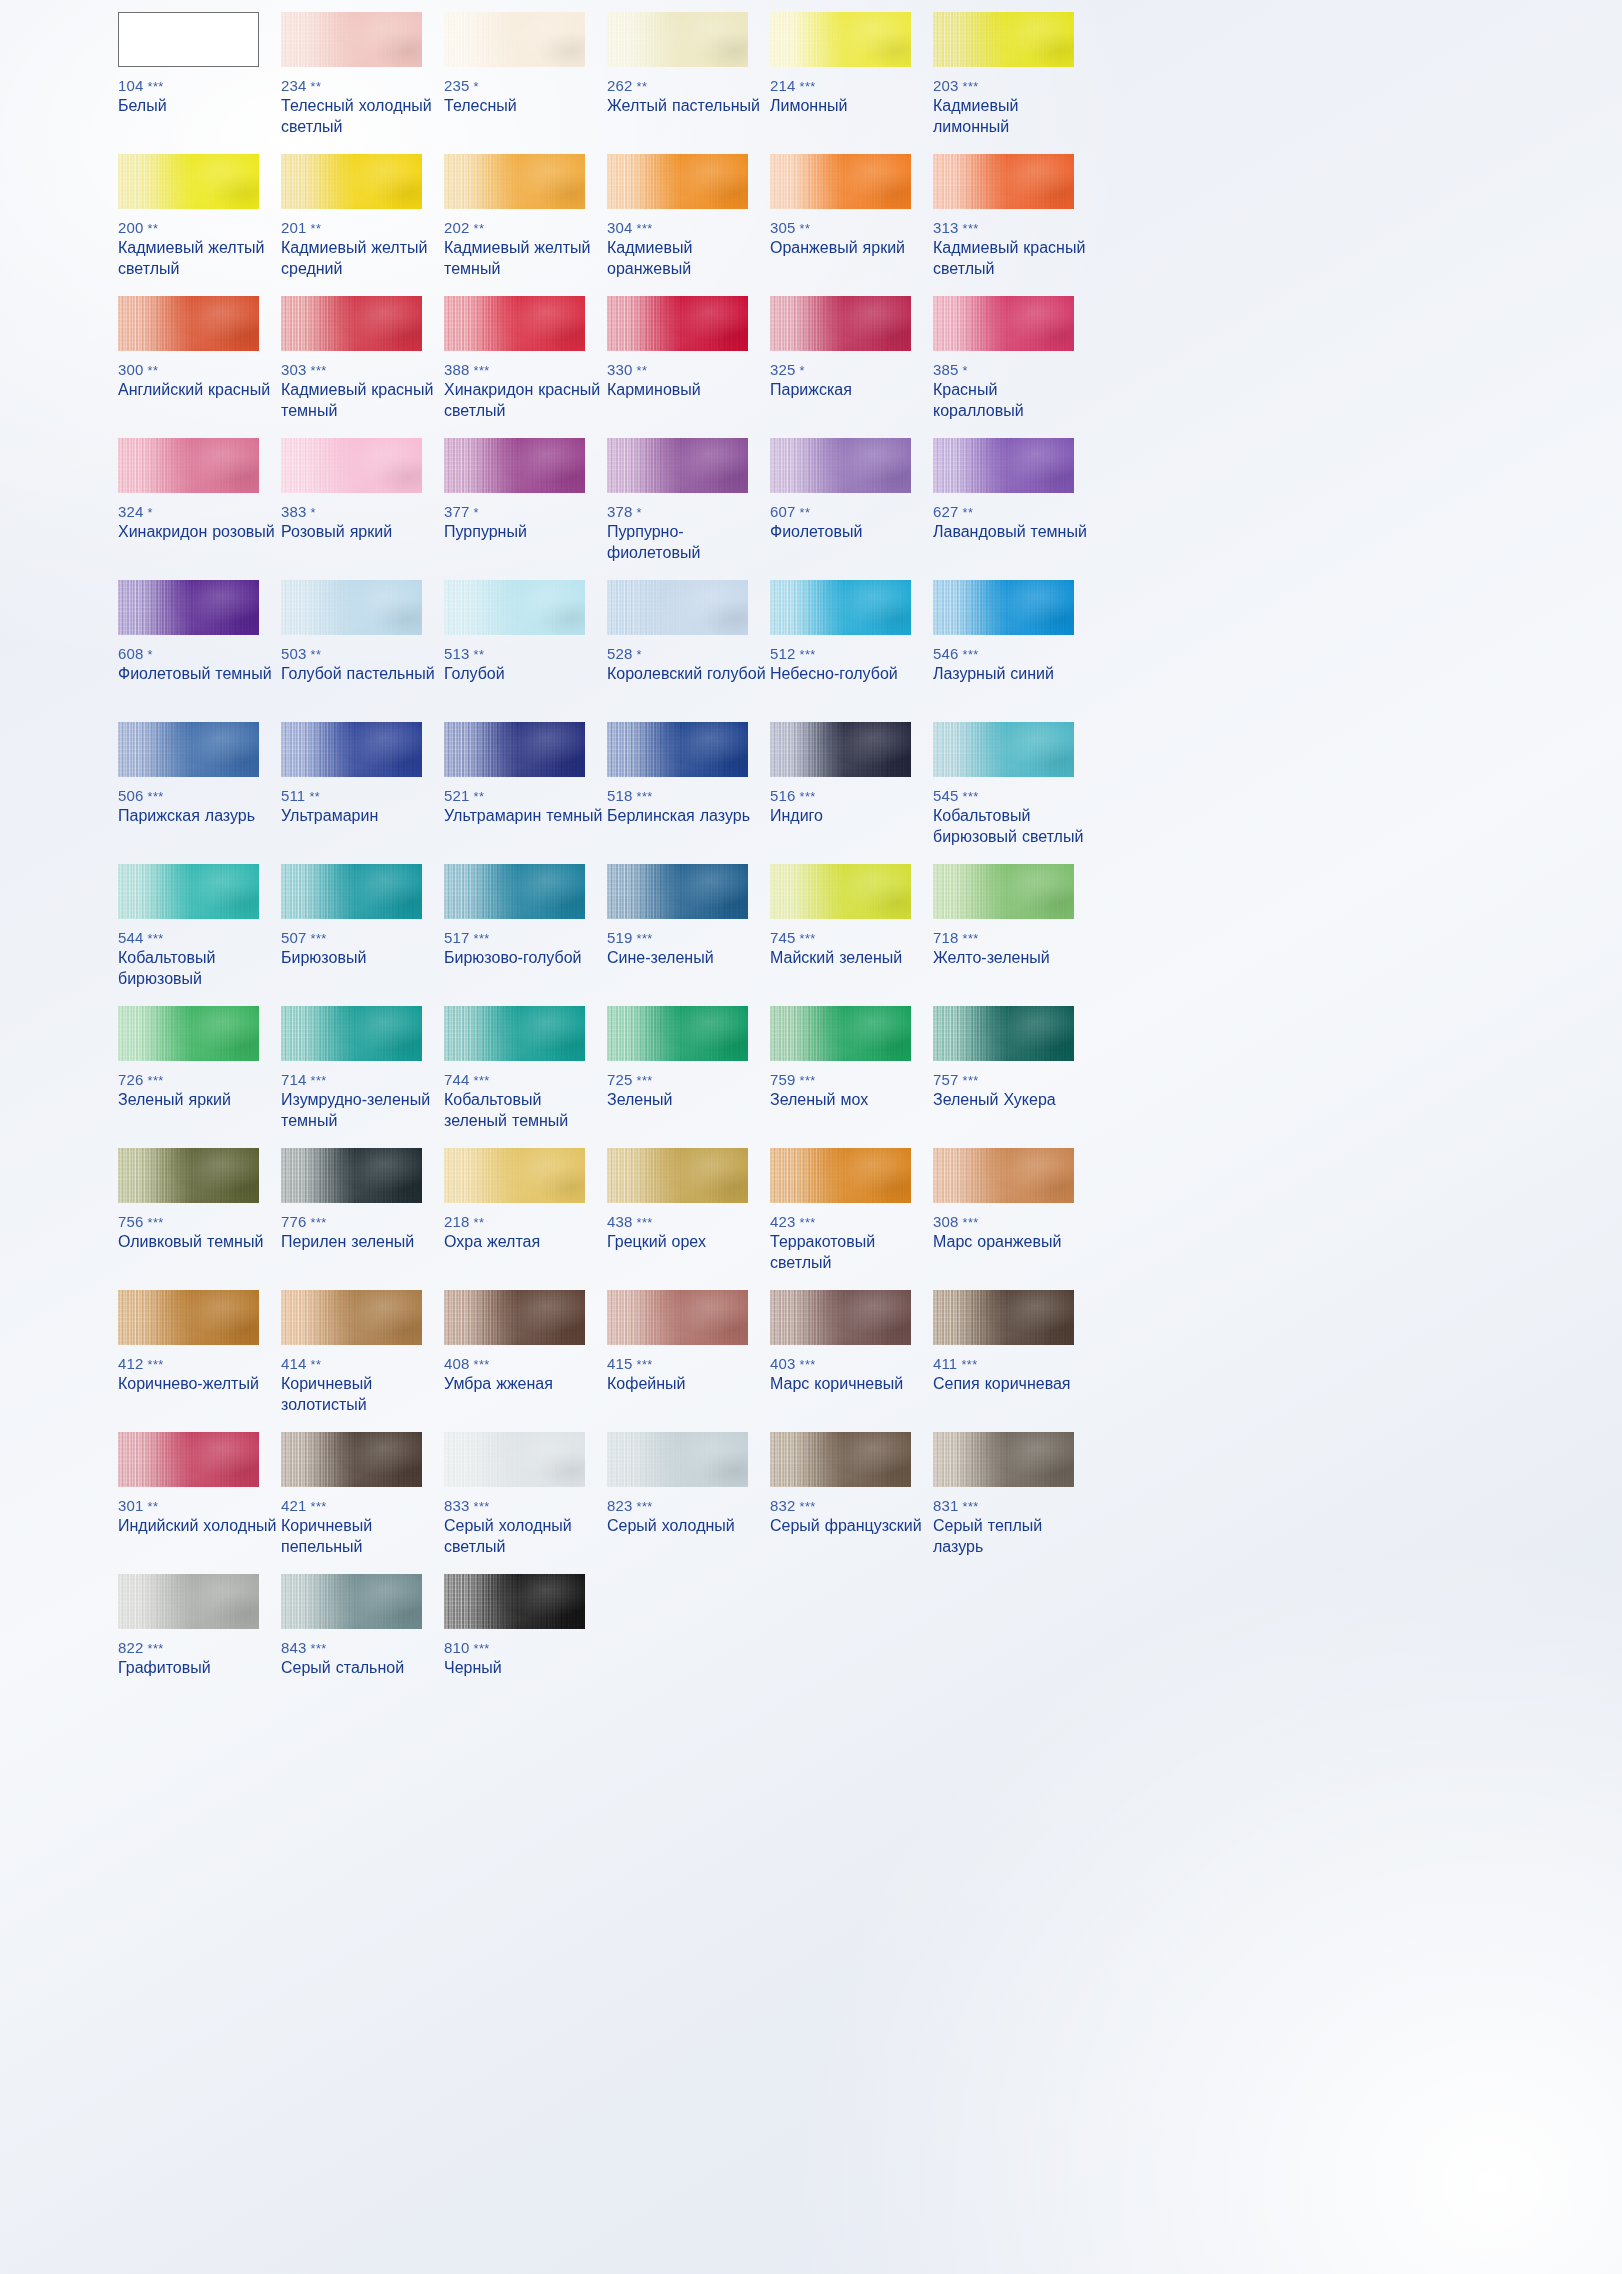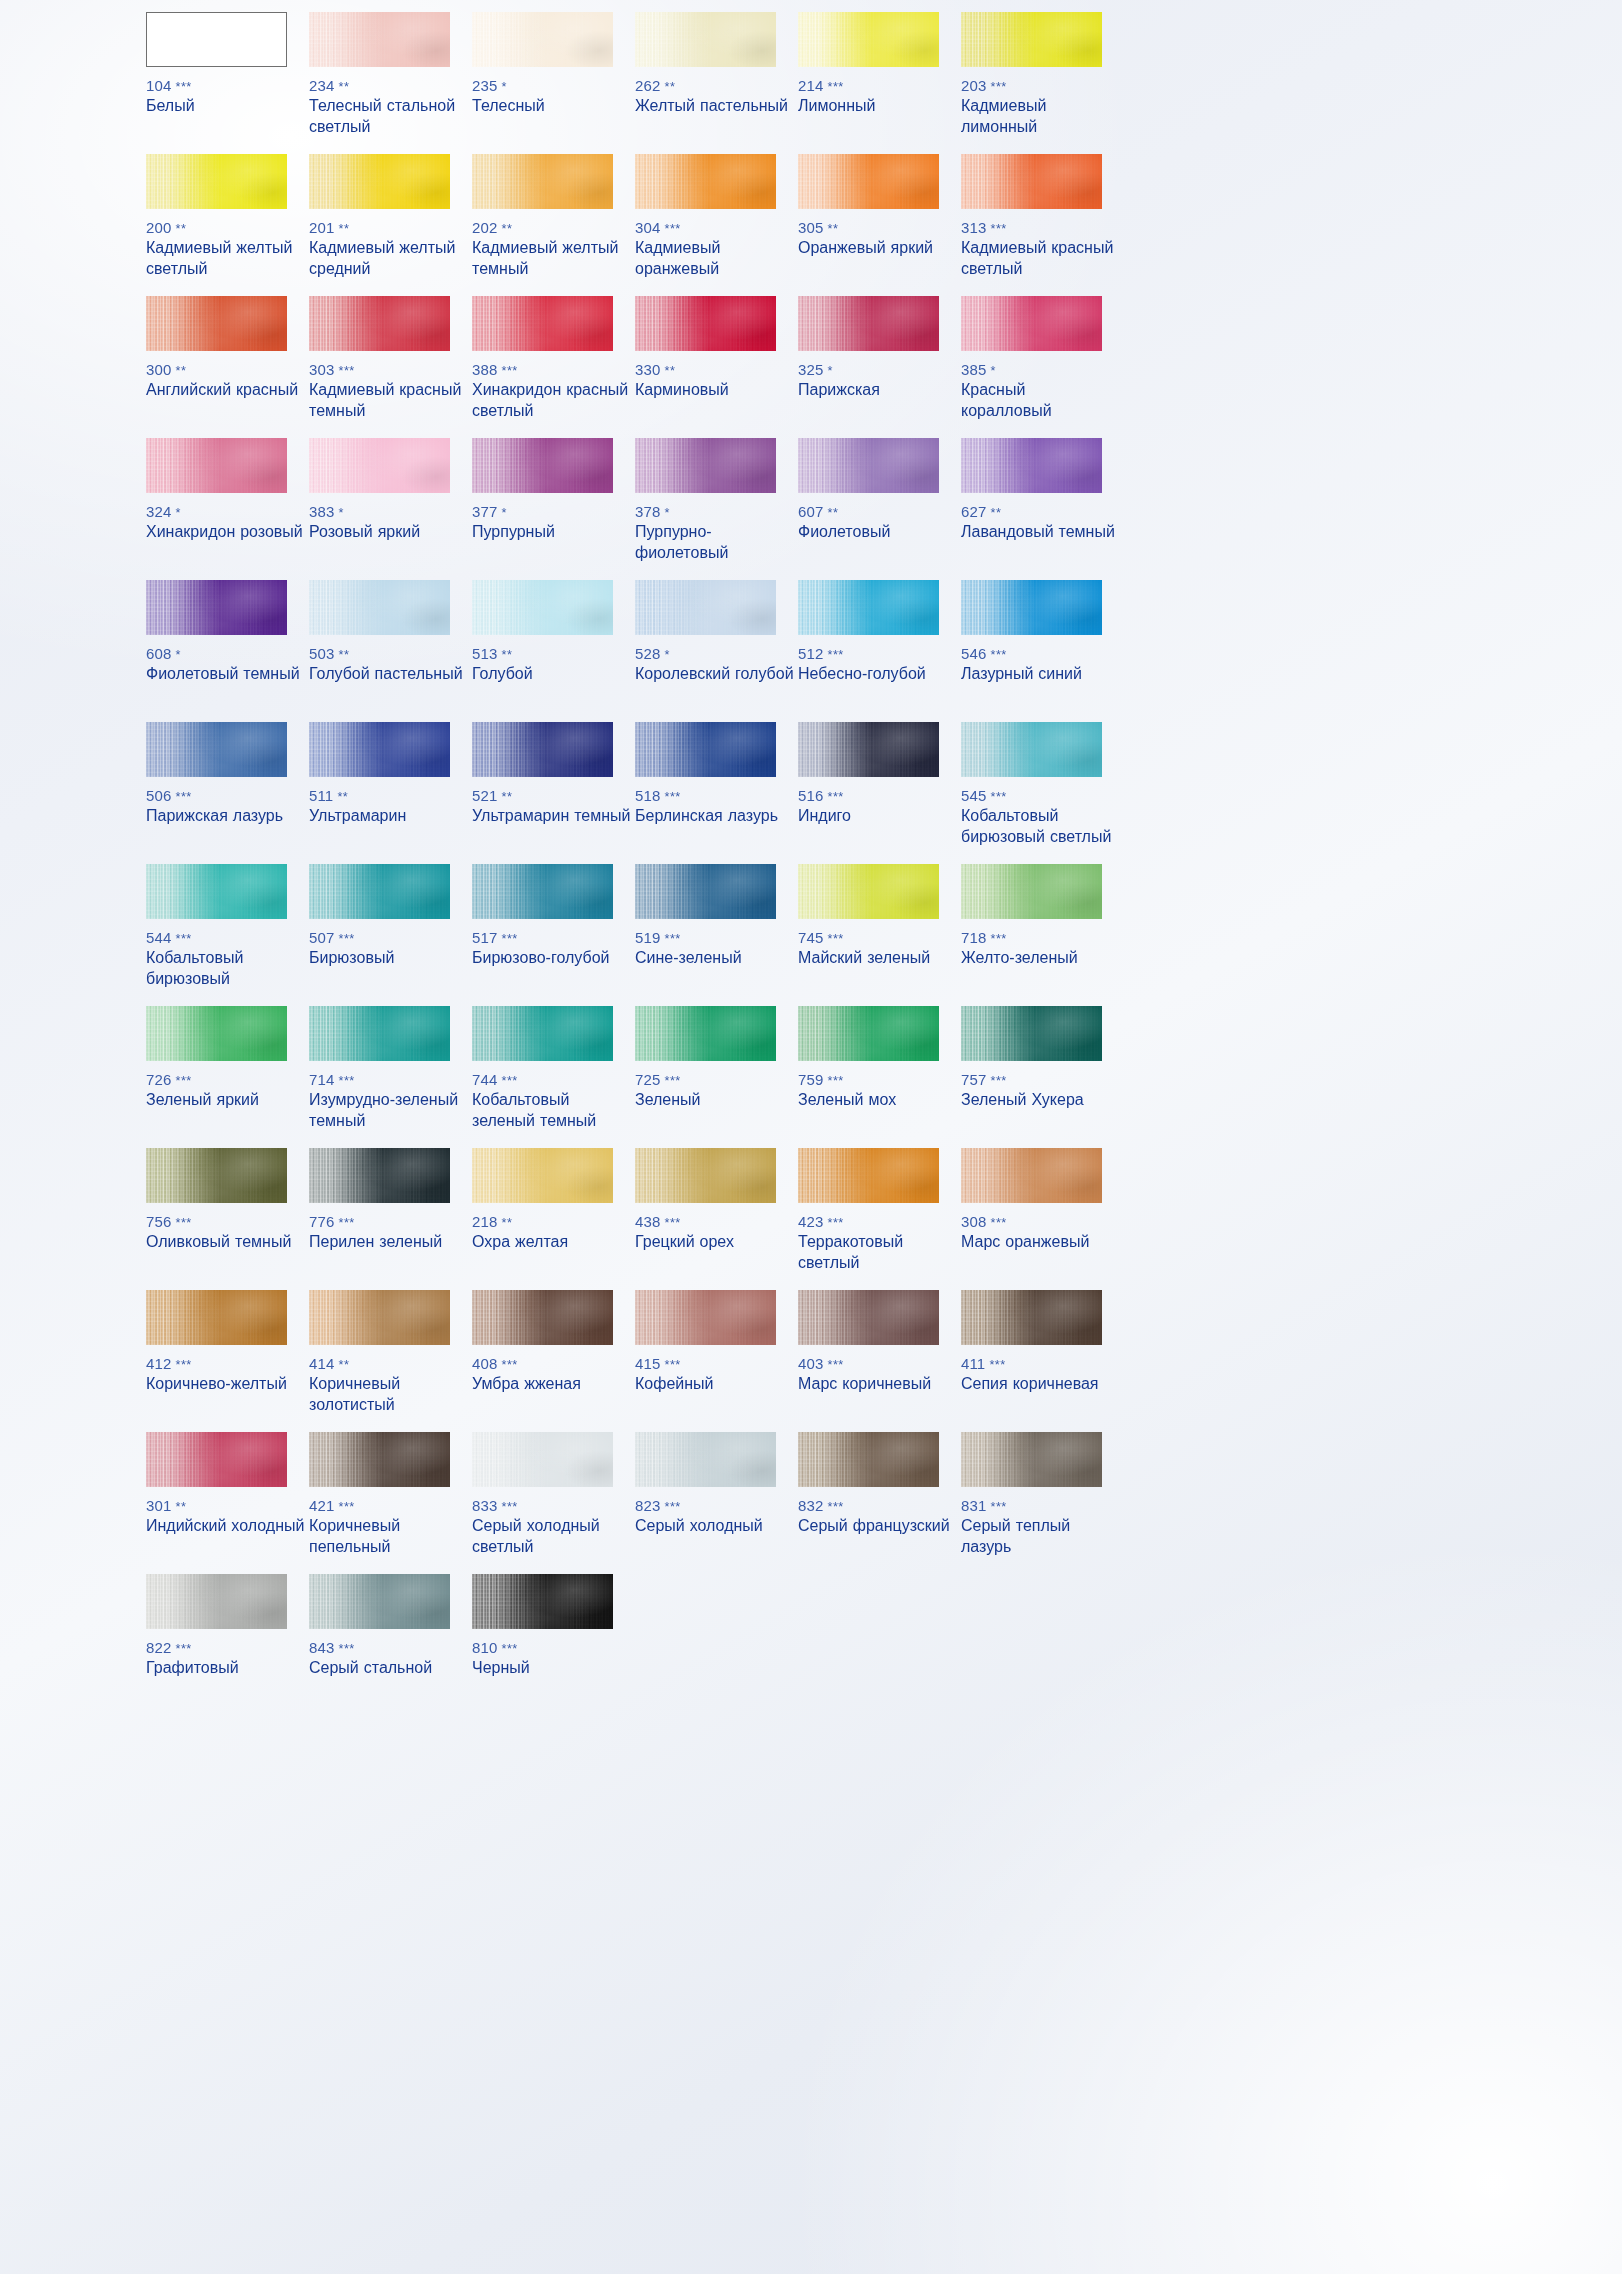--- a/index.html
+++ b/index.html
@@ -18,21 +18,20 @@
     position:relative;
     width:1622px; height:2275px;
     padding:11.8px 0 0 0;
   }
   .grid{
     display:grid;
     grid-template-columns:repeat(6, 163px);
     column-gap:0px;
     row-gap:0px;
     padding-left:118px;
-    margin-left:28px;
   }
   .cell{
     width:163px;
     height:142px;
     position:relative;
   }
   .swatch{
     width:141px;
     height:55px;
     position:relative;
@@ -99,21 +98,21 @@
         </div>
       </div>
       <div class="cell">
         <div class="swatch">
           <div class="base" style="background: linear-gradient(90deg, rgb(246, 220, 214) 0%, rgb(246, 220, 214) 14%, rgb(240, 195, 189) 52%, rgb(240, 195, 189) 88%, rgb(240, 195, 189) 100%);"></div>
           <div class="wash"></div>
           <div class="grain"></div>
         </div>
         <div class="meta">
           <div class="num">234 <span class="stars">**</span></div>
-          <div class="name">Телесный стальной светлый</div>
+          <div class="name">Телесный холодный светлый</div>
         </div>
       </div>
       <div class="cell">
         <div class="swatch">
           <div class="base" style="background: linear-gradient(90deg, rgb(251, 244, 234) 0%, rgb(251, 244, 234) 14%, rgb(247, 236, 220) 52%, rgb(247, 236, 220) 88%, rgb(247, 236, 220) 100%);"></div>
           <div class="wash"></div>
           <div class="grain"></div>
         </div>
         <div class="meta">
           <div class="num">235 <span class="stars">*</span></div>

